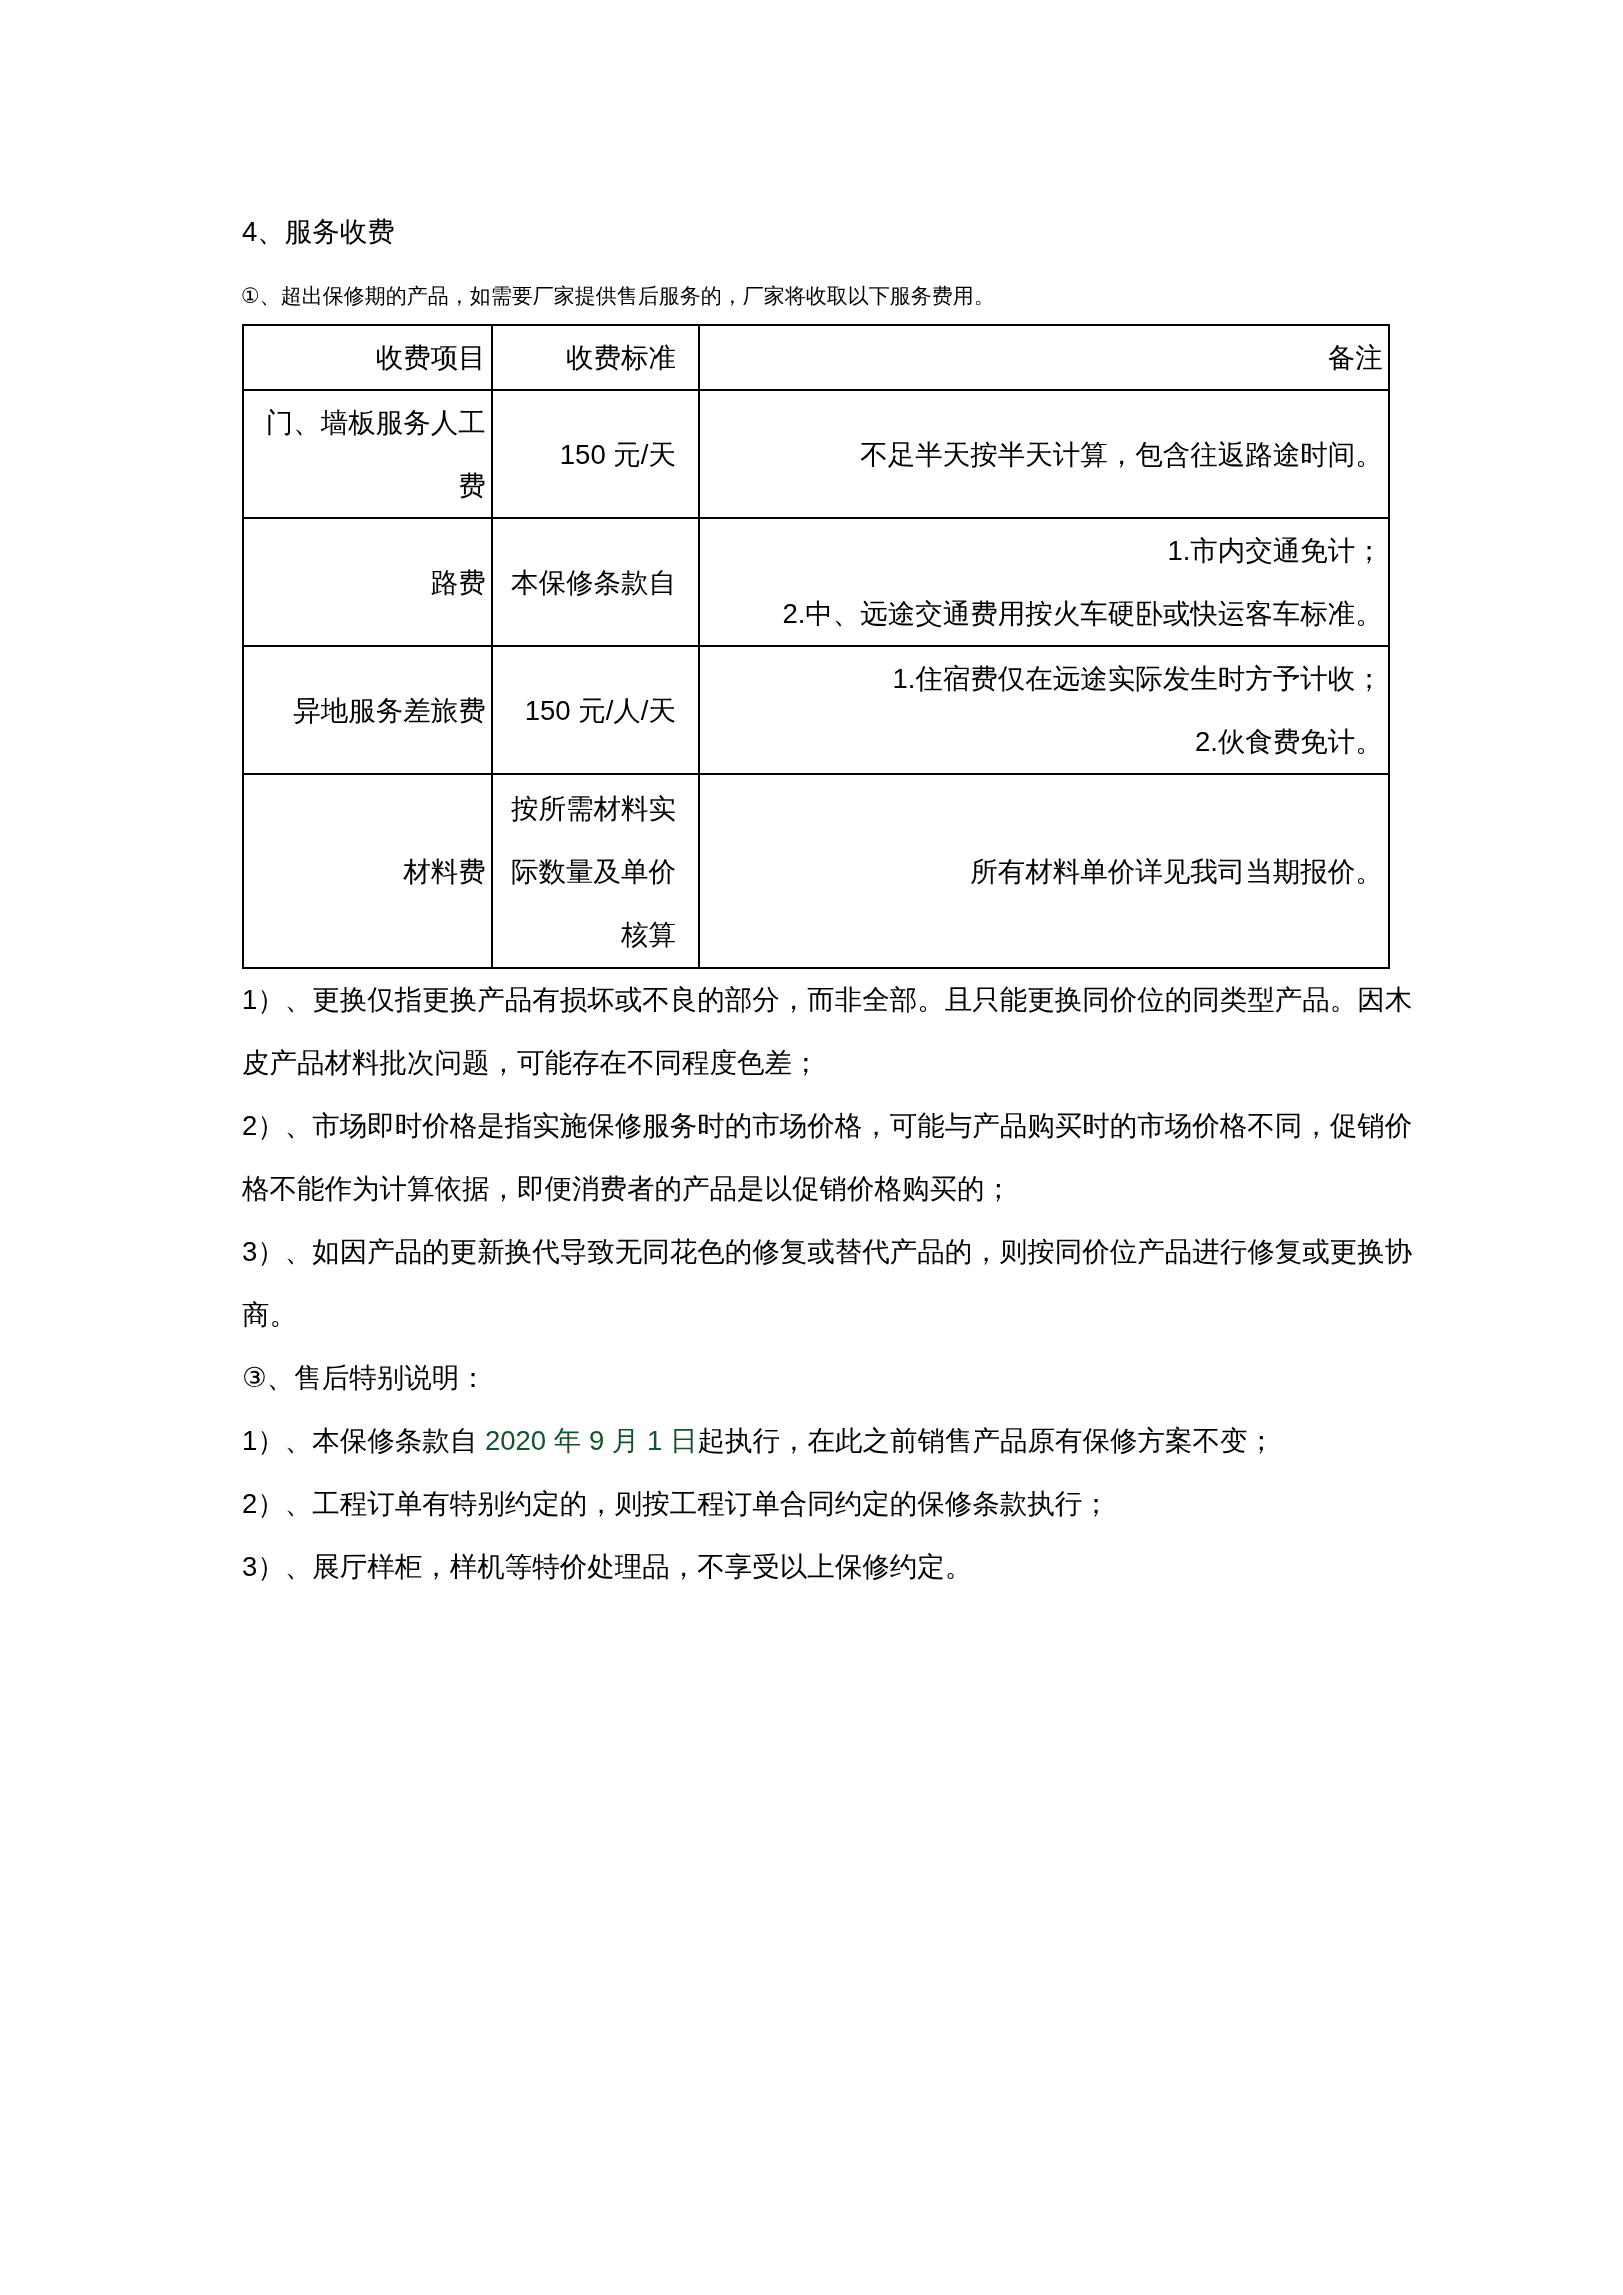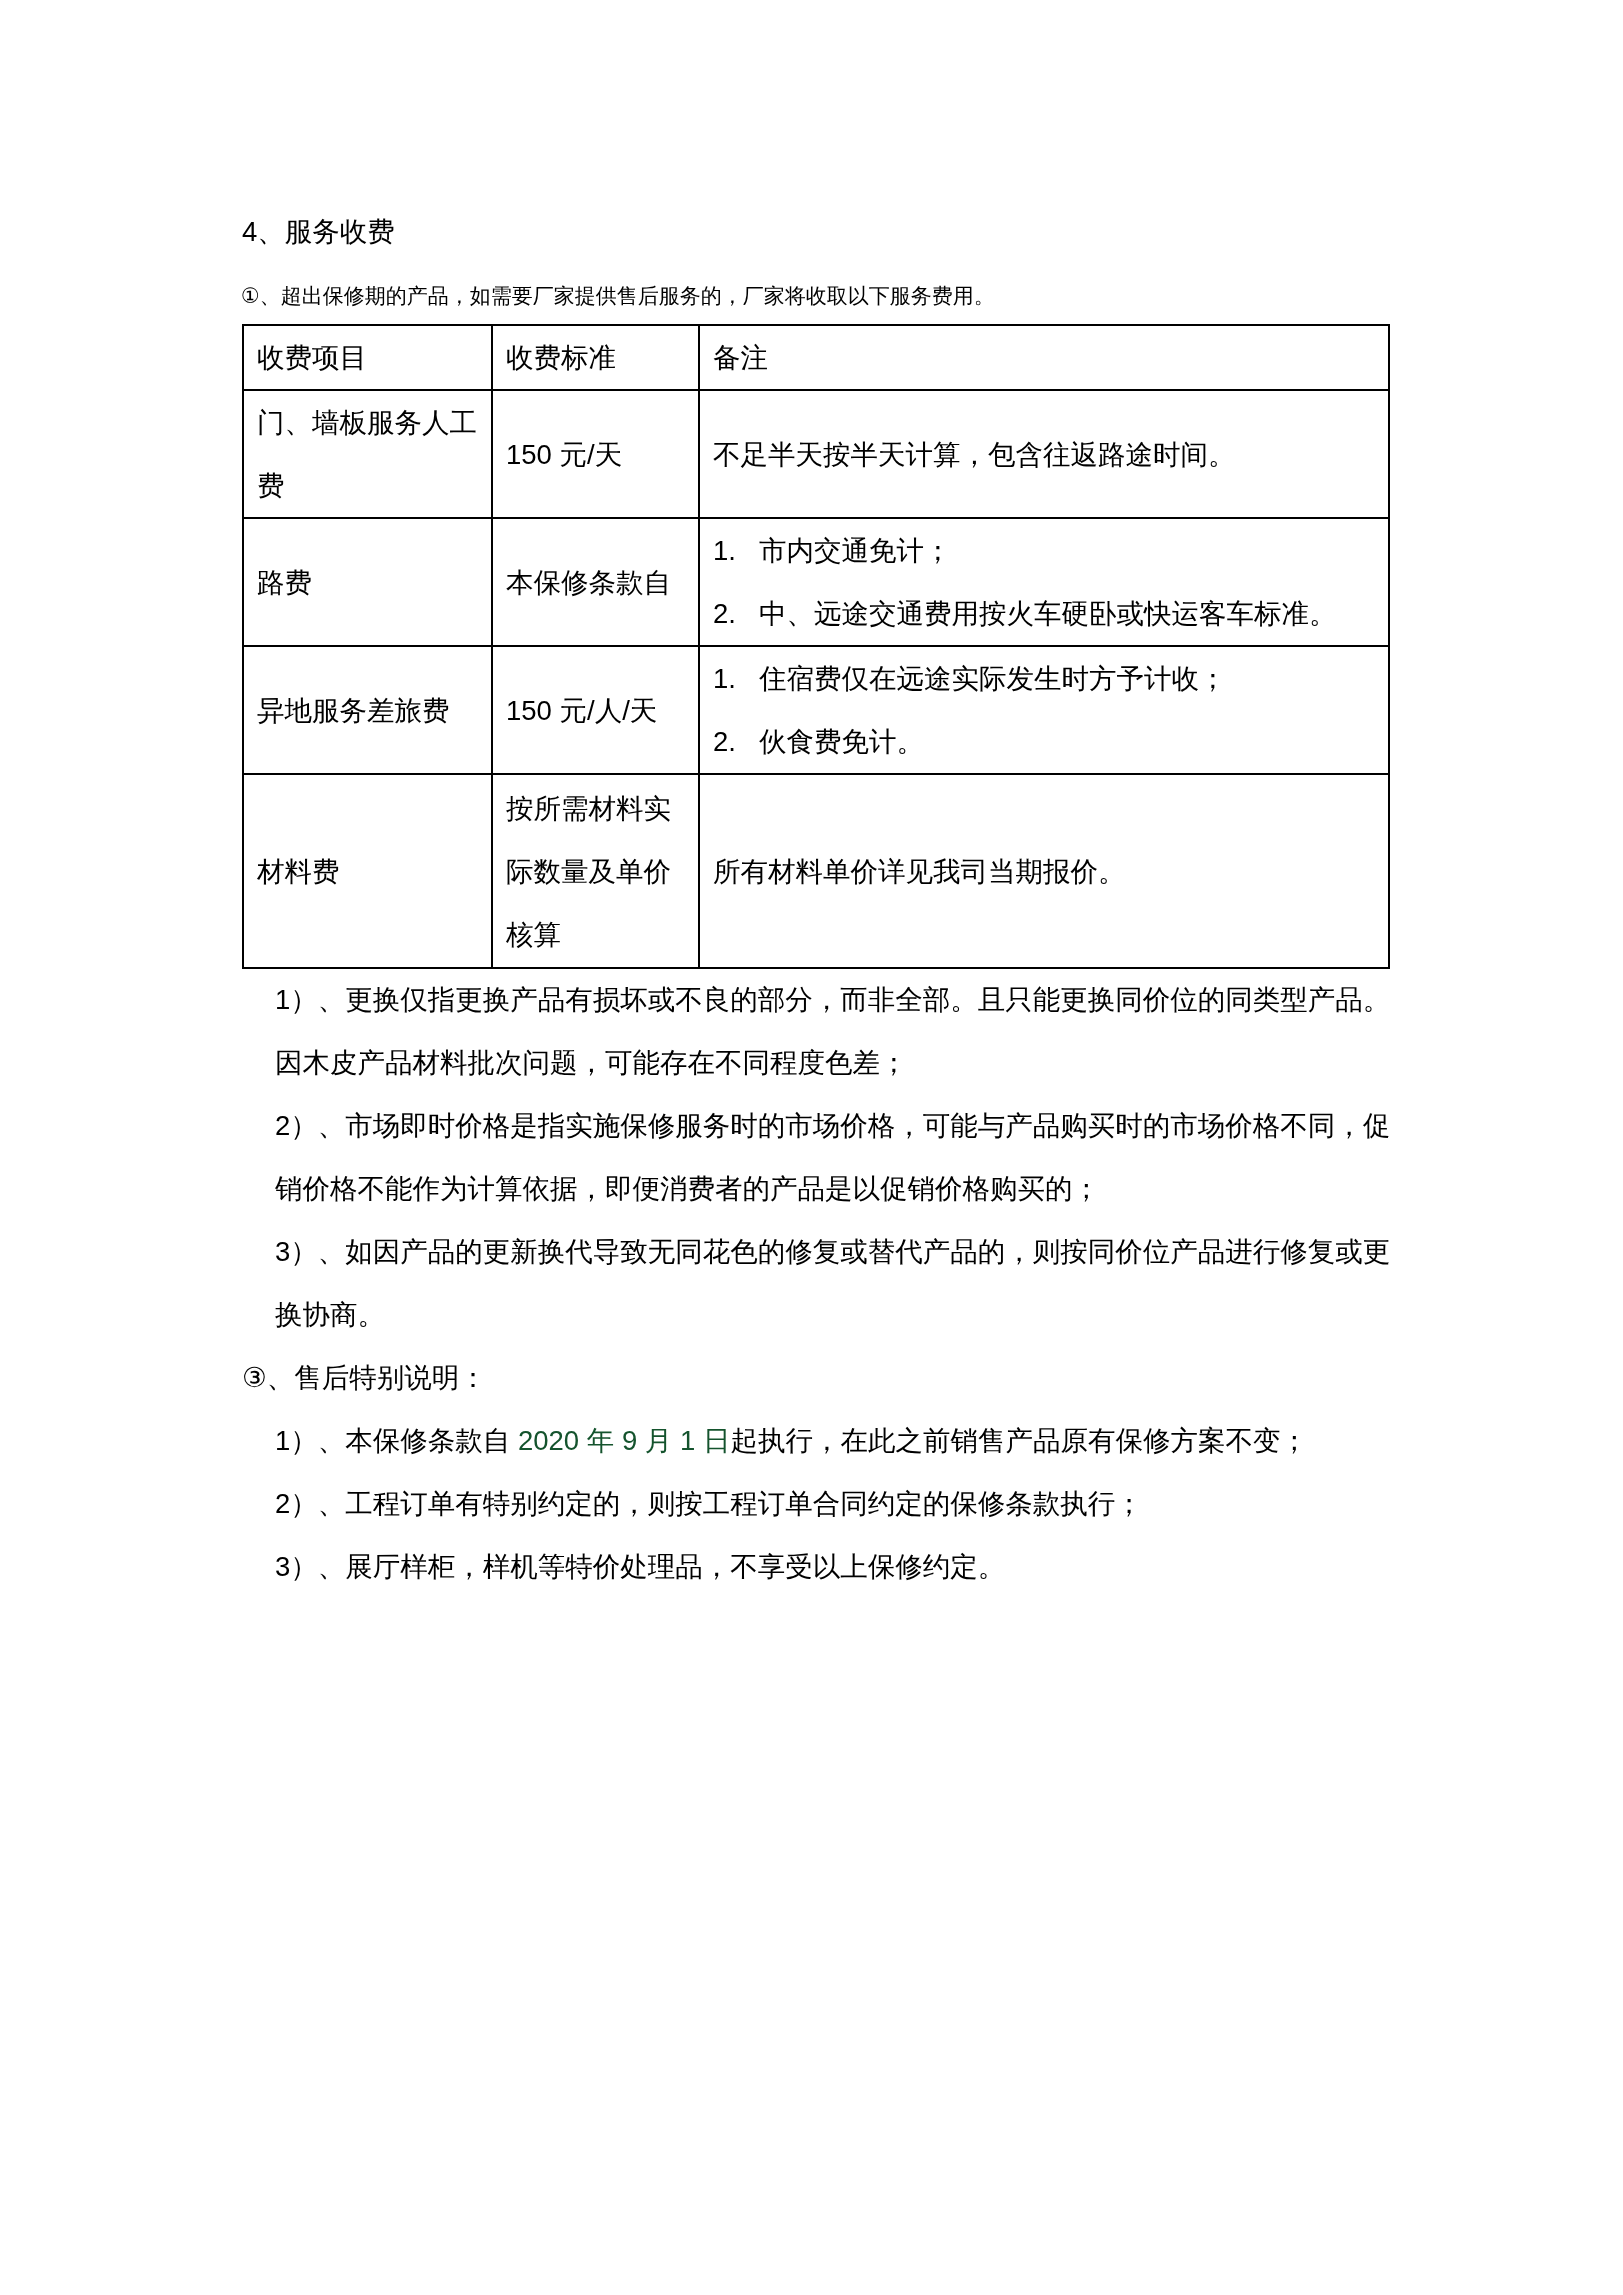--- a/index.html
+++ b/index.html
@@ -36,21 +36,21 @@
     width: 1147px;
     border-collapse: collapse;
     table-layout: fixed;
     border: 2.6px solid #000000;
   }
   table.fee-table th,
   table.fee-table td {
     border: 2px solid #000000;
     font-size: 27.5px;
     font-weight: normal;
-    text-align: left;
+    text-align: right;
     vertical-align: middle;
     padding: 0 5.2px 0 13px;
     line-height: 63px;
   }
   table.fee-table td.col-standard,
   table.fee-table th.col-standard { padding-right: 22px; }
   tr.h-row    { height: 65px; }
   tr.r-labor  { height: 98px; }
   tr.r-road   { height: 128px; }
   tr.r-travel { height: 128px; }
@@ -59,21 +59,21 @@
   .remark-num { display: inline-block; width: 46px; }
   .notes {
     position: absolute;
     left: 242px;
     top: 968px;
     width: 1171px;
     font-size: 27.5px;
     line-height: 63px;
   }
   .notes p { margin: 0; }
-  .notes p.note-item { margin-left: 33px; }
+  .notes p.note-item { }
   .hl-date { color: #14532d; }
 </style>
 </head>
 <body>
 
 <div class="page">
 
   <div class="section-title">4、服务收费</div>
 
   <div class="intro-line">①、超出保修期的产品，如需要厂家提供售后服务的，厂家将收取以下服务费用。</div>

